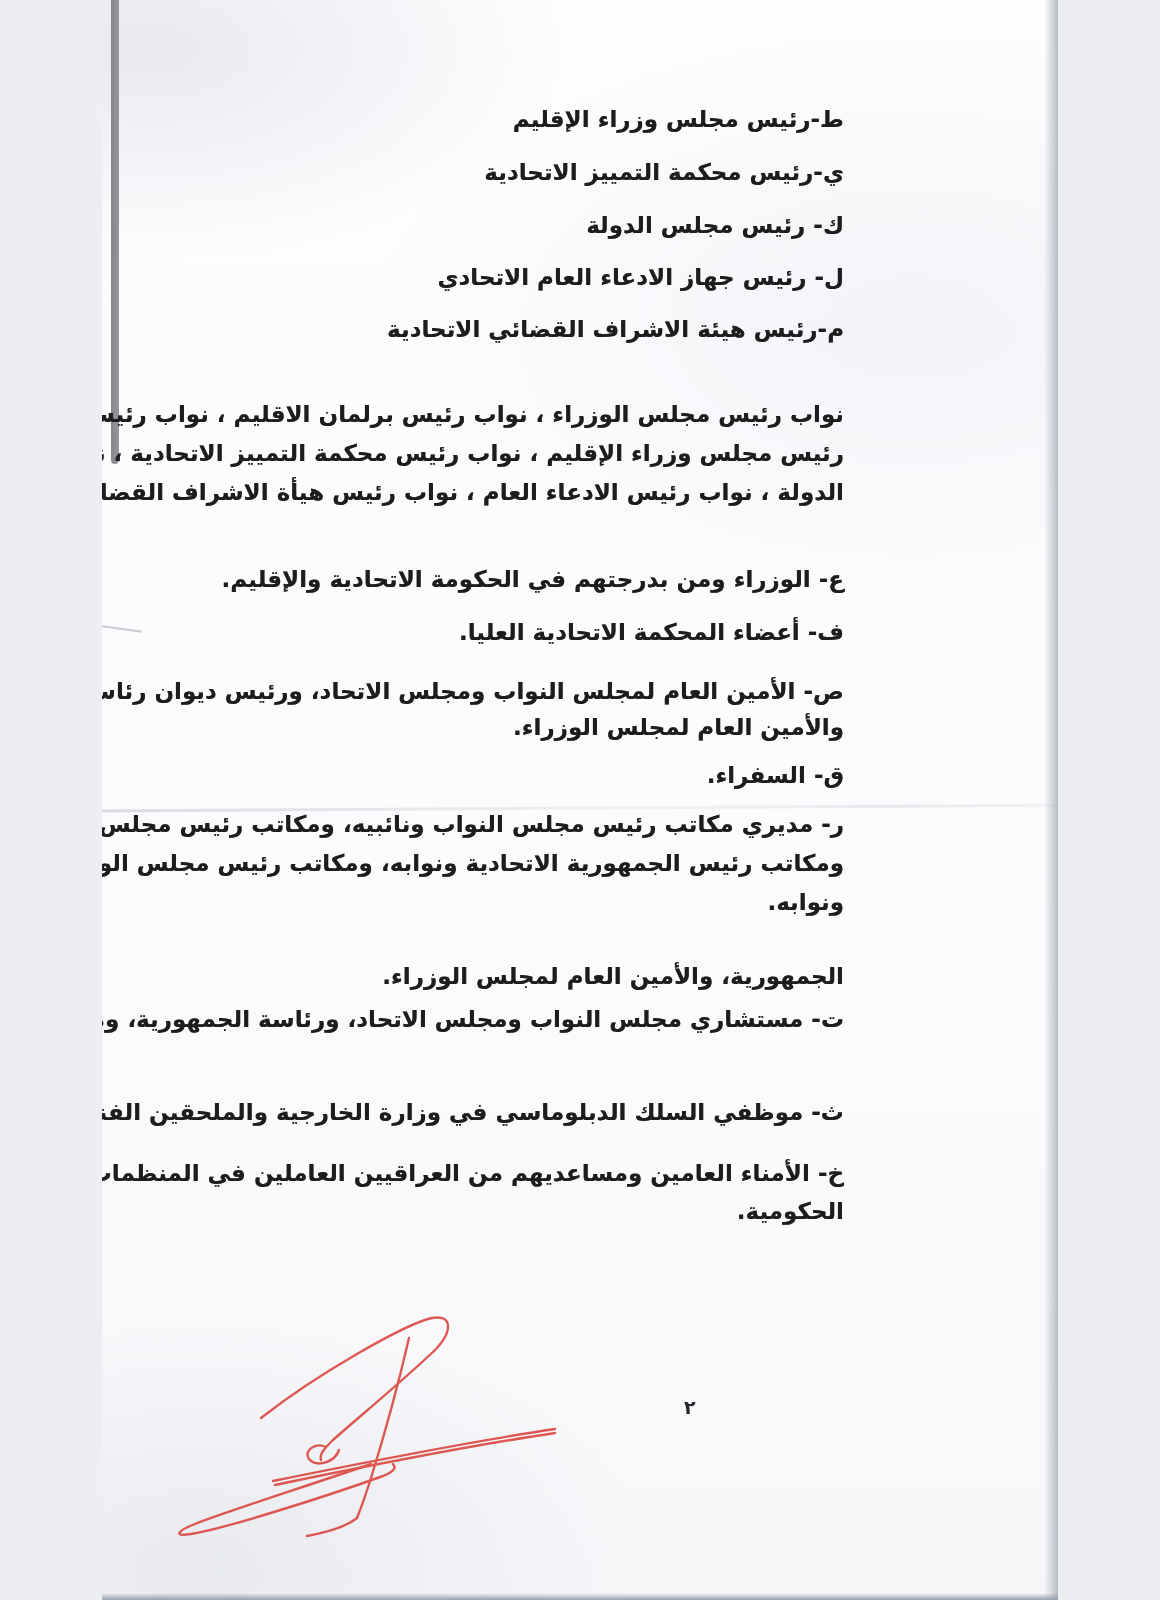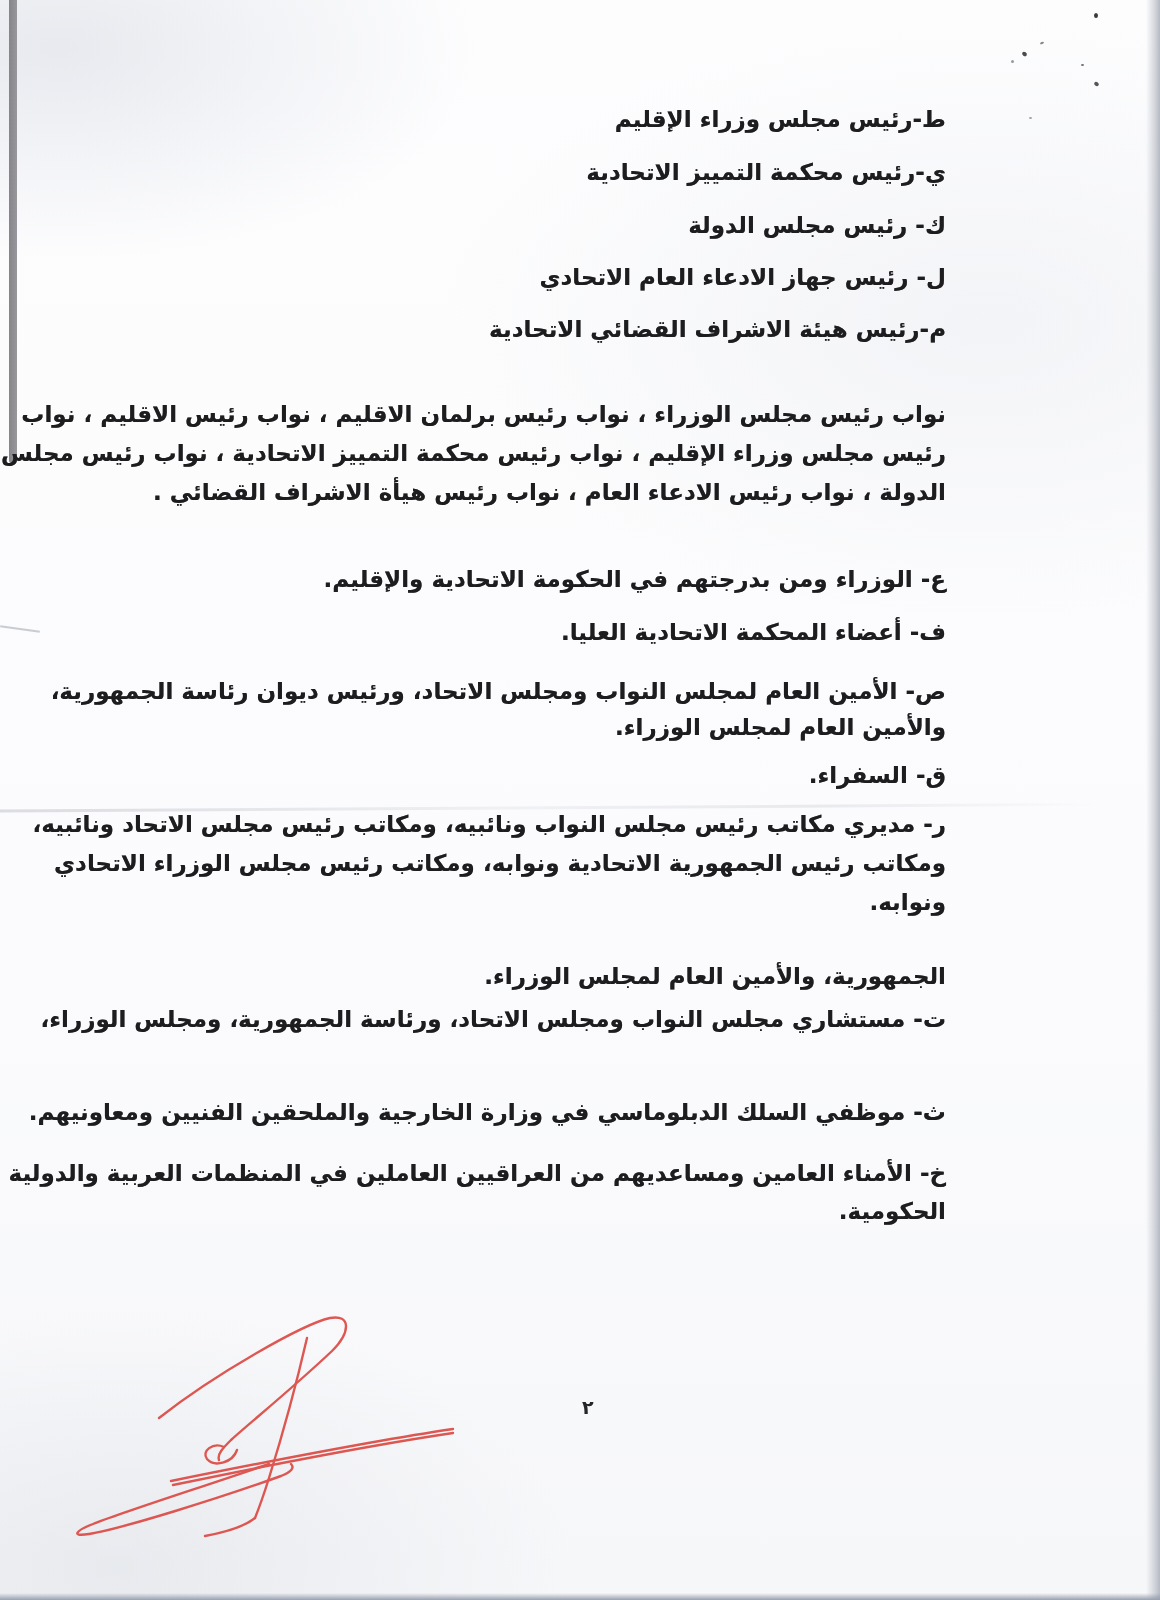--- a/index.html
+++ b/index.html
@@ -1,18 +1,18 @@
 <!DOCTYPE html>
 <html lang="ar"><head>
 <meta charset="utf-8">
 <style>
   html,body{margin:0;padding:0;background:#eceef1;}
   #page{
     position:relative;
-    width:1160px;height:1600px;
+    width:956px;height:1600px;
     margin:0 auto;
     background:
       radial-gradient(900px 500px at 85% 20%, rgba(225,228,235,0.35), rgba(255,255,255,0) 60%),
       radial-gradient(600px 300px at 5% 3%, rgba(205,210,220,0.45), rgba(255,255,255,0) 70%),
       radial-gradient(700px 400px at 10% 98%, rgba(210,214,222,0.40), rgba(255,255,255,0) 65%),
       linear-gradient(180deg,#fdfdfe 0%, #fbfbfd 60%, #f6f7f9 100%);
     overflow:hidden;
     font-family:"DejaVu Sans", sans-serif;
   }
   .tline{

